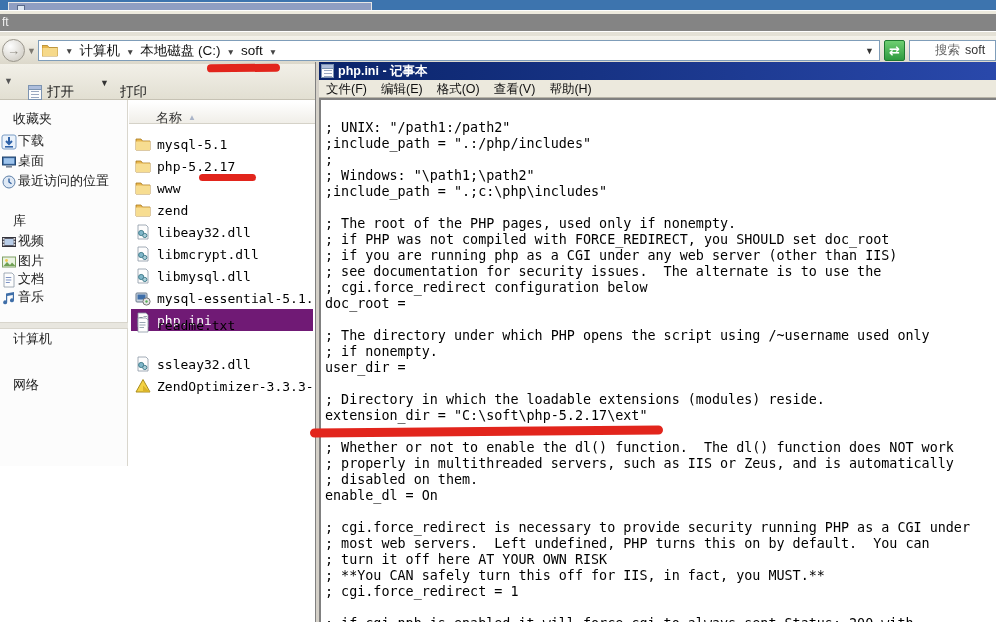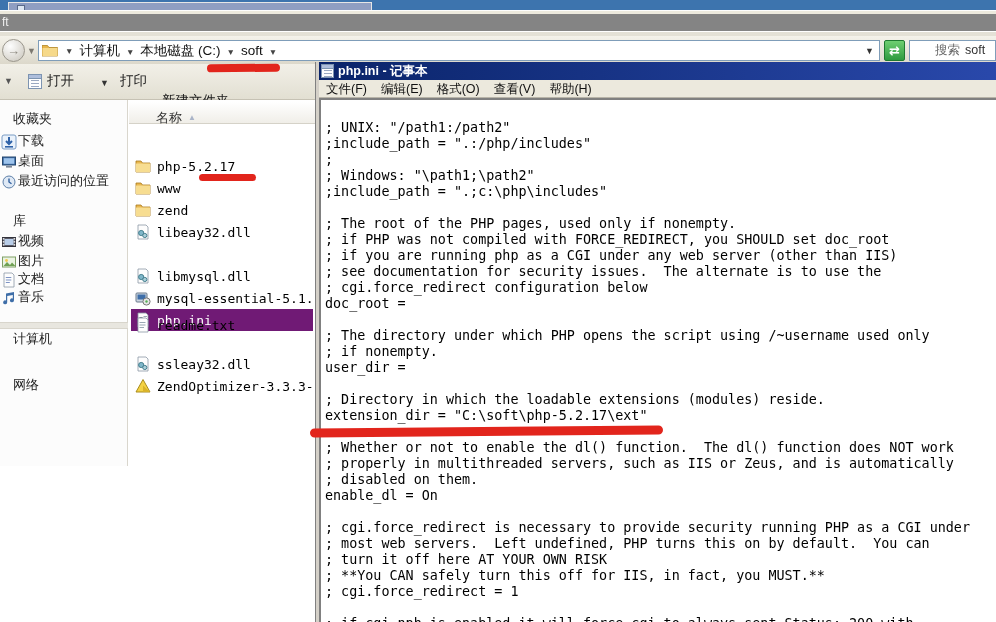--- a/index.html
+++ b/index.html
@@ -24,21 +24,21 @@
   .addr-folder { width:16px; height:13px; position:relative; margin-right:4px; flex:0 0 auto; }
   .crumb { padding:0 3px; white-space:nowrap; cursor:default; }
   .crumb-arrow { font-size:8.5px; color:#444; padding:0 3px; }
   .addr-hist { position:absolute; right:122px; top:10px; font-size:9px; color:#333; }
   .refresh-btn { position:absolute; left:884px; top:4px; width:21px; height:21px; background:linear-gradient(#6fcf71,#2f9a3f); border:1px solid #1f7a30; border-radius:2px; color:#fff; text-align:center; font-size:13px; line-height:19px; font-weight:bold; }
   .search-box { position:absolute; left:909px; top:4px; width:87px; height:21px; background:#fff; border:1px solid #7f9db9; font-size:12.5px; line-height:19px; padding-left:25px; color:#666; white-space:nowrap; }
   .search-box .term { color:#333; margin-left:5px; }
 
   .toolbar-row { position:absolute; left:0; top:28px; width:996px; height:36px; background:linear-gradient(#f2f0e8,#e2dfd2); border-bottom:1px solid #c6c2b4; }
   .tb-frag { position:absolute; left:4px; top:12px; font-size:9px; color:#555; }
-  .tb-btn { position:absolute; top:5px; height:24px; display:flex; align-items:center; font-size:13.5px; color:#1a1a1a; padding:0 4px; white-space:nowrap; }
+  .tb-btn { position:absolute; top:16px; height:24px; display:flex; align-items:center; font-size:13.5px; color:#1a1a1a; padding:0 4px; white-space:nowrap; }
   .tb-open { left:24px; }
   .tb-open .note-ico { margin-right:5px; }
   .tb-open-arrow { position:absolute; left:100px; top:14px; font-size:9px; color:#333; }
   .tb-print { left:116px; }
   .tb-newfolder { left:158px;margin-top:20px; }
   .note-ico { display:inline-block; width:14px; height:15px; position:relative; background:#fdfdfd; border:1px solid #7d94b1; }
   .note-ico::before { content:""; position:absolute; left:0; top:0; right:0; height:3px; background:#aebedc; border-bottom:1px solid #7d94b1; }
   .note-ico::after { content:""; position:absolute; left:2px; top:5px; width:8px; height:1px; background:#9aa8c0; box-shadow:0 3px 0 #9aa8c0, 0 6px 0 #9aa8c0; }
 
   .main-area { position:absolute; left:0; top:64px; width:996px; height:522px; background:#fff; }
@@ -200,56 +200,75 @@
           </div>
           <div class="side-sep" style="top: 222px;"></div>
           <div class="side-group-label" style="top: 230px;">计算机</div>
           <div class="side-group-label" style="top: 276px;">网络</div>
         </div>
       <div class="filelist">
         <div class="list-header">
           <span>名称</span><span class="sort-arrow">▲</span>
         </div>
         <div id="rows"></div>
-          <div class="file-row" style="top: 55px;">
+      <div class="file-row" style="top: 33px;">
             <span class="ico">
               <svg width="16" height="16" viewBox="0 0 16 16">
                 <path d="M1 3h5l1.5 2H15v9H1z" fill="#e9b850" stroke="#a8791c" stroke-width="0.8"></path>
                 <path d="M1 5.5h14v8.5H1z" fill="#f7dd91"></path>
               </svg>
             </span>
-            <span>php-5.2.17</span>
-          </div>
-          <div class="file-row" style="top: 77px;">
+            <span>mysql-5.1</span>
+          </div>
+          <div class="file-row" style="top: 55px;">
             <span class="ico">
               <svg width="16" height="16" viewBox="0 0 16 16">
                 <path d="M1 3h5l1.5 2H15v9H1z" fill="#e9b850" stroke="#a8791c" stroke-width="0.8"></path>
                 <path d="M1 5.5h14v8.5H1z" fill="#f7dd91"></path>
               </svg>
             </span>
-            <span>www</span>
-          </div>
-          <div class="file-row" style="top: 99px;">
+            <span>php-5.2.17</span>
+          </div>
+          <div class="file-row" style="top: 77px;">
             <span class="ico">
               <svg width="16" height="16" viewBox="0 0 16 16">
                 <path d="M1 3h5l1.5 2H15v9H1z" fill="#e9b850" stroke="#a8791c" stroke-width="0.8"></path>
                 <path d="M1 5.5h14v8.5H1z" fill="#f7dd91"></path>
               </svg>
             </span>
+            <span>www</span>
+          </div>
+          <div class="file-row" style="top: 99px;">
+            <span class="ico">
+              <svg width="16" height="16" viewBox="0 0 16 16">
+                <path d="M1 3h5l1.5 2H15v9H1z" fill="#e9b850" stroke="#a8791c" stroke-width="0.8"></path>
+                <path d="M1 5.5h14v8.5H1z" fill="#f7dd91"></path>
+              </svg>
+            </span>
             <span>zend</span>
           </div>
           <div class="file-row" style="top: 121px;">
             <span class="ico">
               <svg width="16" height="16" viewBox="0 0 16 16">
                 <path d="M3 1h8l2 2v12H3z" fill="#fdfdfd" stroke="#8b97a5" stroke-width="0.8"></path>
                 <circle cx="6.2" cy="9" r="2.6" fill="#7fb6c9" stroke="#45808f"></circle>
                 <circle cx="9.8" cy="11.5" r="2.1" fill="#a9cdd8" stroke="#45808f"></circle>
               </svg>
             </span>
             <span>libeay32.dll</span>
+          </div>
+          <div class="file-row" style="top: 143px;">
+            <span class="ico">
+              <svg width="16" height="16" viewBox="0 0 16 16">
+                <path d="M3 1h8l2 2v12H3z" fill="#fdfdfd" stroke="#8b97a5" stroke-width="0.8"></path>
+                <circle cx="6.2" cy="9" r="2.6" fill="#7fb6c9" stroke="#45808f"></circle>
+                <circle cx="9.8" cy="11.5" r="2.1" fill="#a9cdd8" stroke="#45808f"></circle>
+              </svg>
+            </span>
+            <span>libmcrypt.dll</span>
           </div>
           <div class="file-row" style="top: 165px;">
             <span class="ico">
               <svg width="16" height="16" viewBox="0 0 16 16">
                 <path d="M3 1h8l2 2v12H3z" fill="#fdfdfd" stroke="#8b97a5" stroke-width="0.8"></path>
                 <circle cx="6.2" cy="9" r="2.6" fill="#7fb6c9" stroke="#45808f"></circle>
                 <circle cx="9.8" cy="11.5" r="2.1" fill="#a9cdd8" stroke="#45808f"></circle>
               </svg>
             </span>
             <span>libmysql.dll</span>

